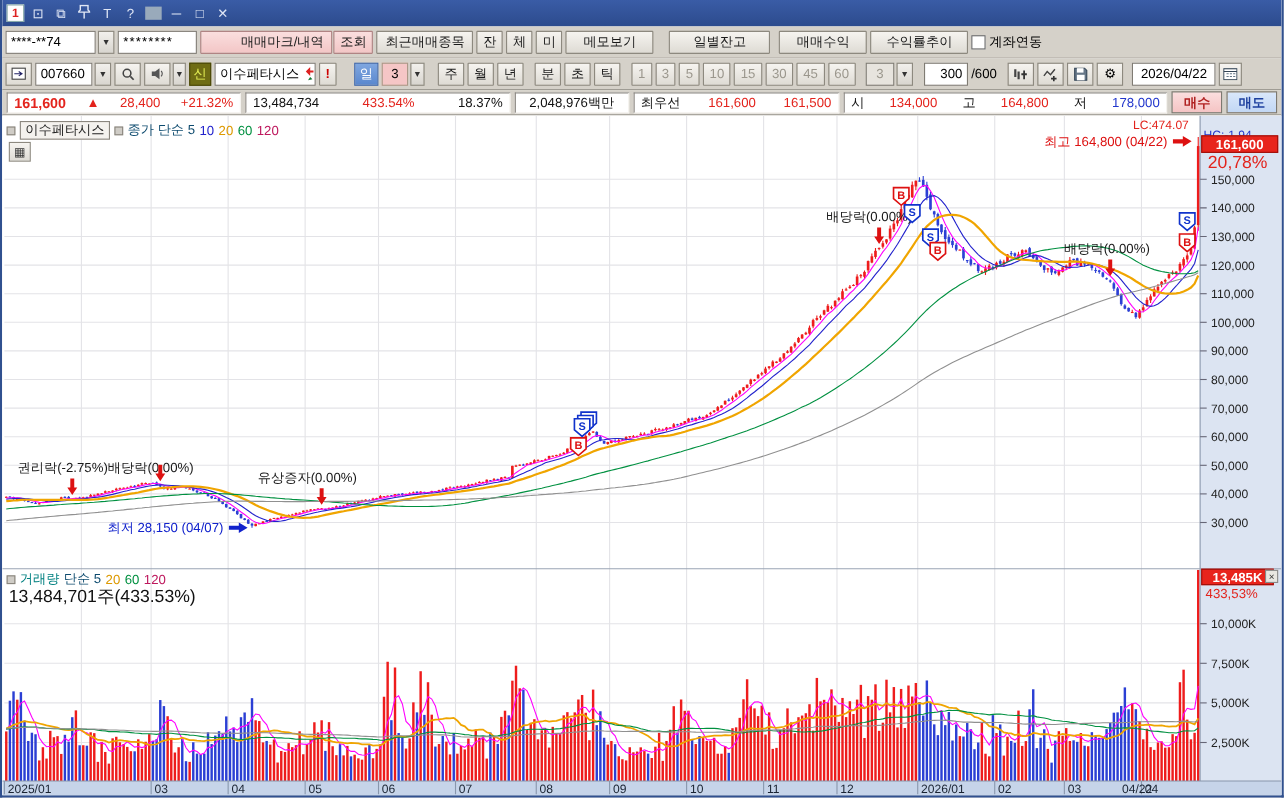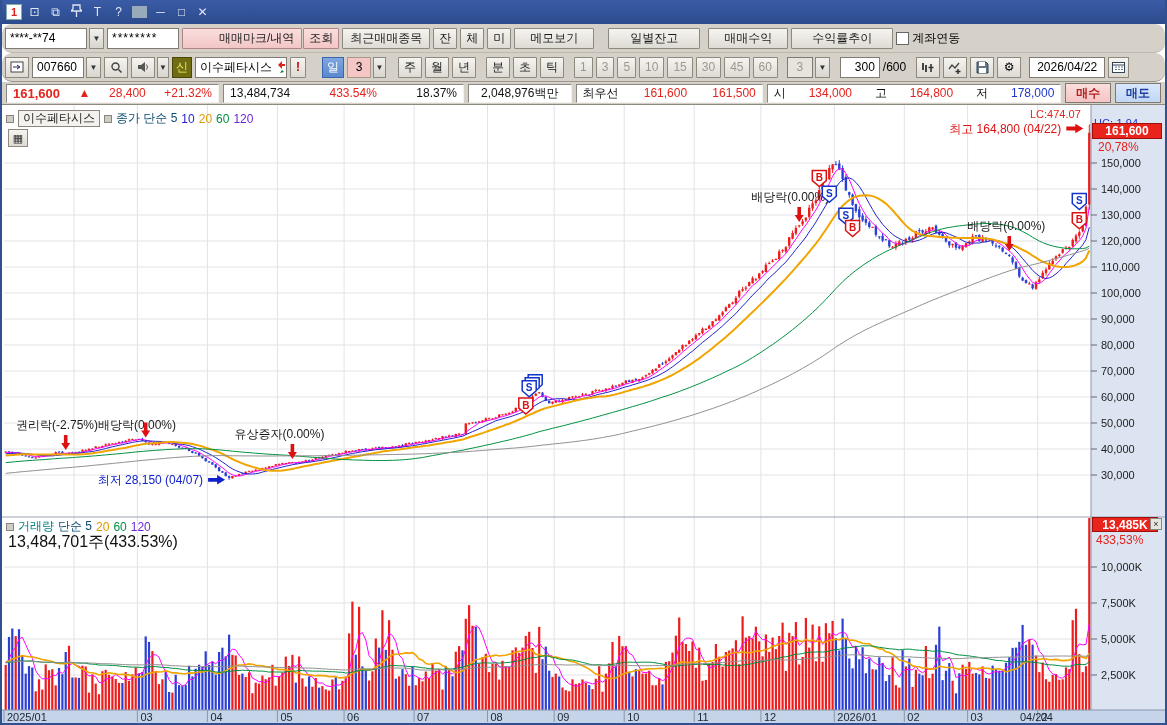--- a/index.html
+++ b/index.html
@@ -10,21 +10,21 @@
   
   .titlebar { position:absolute; left:0; top:0; width:100%; height:24px; background:linear-gradient(#3a5ca6,#2c4b8d);
               color:#fff; display:flex; align-items:center; padding:0 4px; gap:5px; }
   .win-badge { width:16px; height:16px; background:#fff; color:#d22; font-weight:bold; font-size:11px;
                display:flex; align-items:center; justify-content:center; border:1px solid #8aa; }
   .win-title { white-space:nowrap; overflow:hidden; font-size:12px; letter-spacing:-0.3px; flex:1; }
   .win-ctrls { display:flex; gap:6px; align-items:center; color:#dfe6f5; font-size:12px; }
   .win-ctrls span { width:15px; text-align:center; cursor:default; }
   .win-sep { width:1px; height:12px; background:#9ab; }
   
-  .toolbar1, .toolbar2 { position:absolute; left:0; width:100%; background:#d5d1c9; display:flex; align-items:center; gap:3px; padding:0 3px;border-radius:10px; }
+  .toolbar1, .toolbar2 { position:absolute; left:0; width:100%; background:#d5d1c9; display:flex; align-items:center; gap:3px; padding:0 3px; }
   .toolbar1 { top:24px; height:29px; border-bottom:1px solid #bdb9b1; }
   .toolbar2 { top:53px; height:29px; border-bottom:1px solid #9a968e; }
   .btn { height:21px; background:linear-gradient(#f6f4f0,#dedbd4); border:1px solid #8d897f; border-radius:1px;
          display:inline-flex; align-items:center; justify-content:center; padding:0 7px; white-space:nowrap; color:#1a1a1a; }
   .btn.pink { background:linear-gradient(#fadede,#f3c6c6); border-color:#b08484;padding-left:36px; }
   .btn.small { padding:0 5px; }
   .field { height:21px; background:#fff; border:1px solid #7f7b73; display:inline-flex; align-items:center; padding:0 4px; }
   .combo-arrow { width:15px; height:21px; background:linear-gradient(#f2f0ec,#d8d5cf); border:1px solid #8d897f;
                  display:inline-flex; align-items:center; justify-content:center; font-size:8px; color:#333; margin-left:-1px; }
   .tb-gap { width:8px; }
@@ -47,21 +47,21 @@
   .trade-btn { width:46px; height:20px; border:1px solid #7d7971; display:inline-flex; align-items:center; justify-content:center; font-weight:bold; }
   .buy  { background:linear-gradient(#fbdede,#f5c4c4); color:#b02020; }
   .sell { background:linear-gradient(#d9e7fb,#c2d7f4); color:#1c3f9e; }
   
   .chart-wrap { position:absolute; left:0; top:105px; width:1163px; height:618px; background:#fff; }
   #chart { position:absolute; left:0; top:0; width:1163px; height:618px; }
   .overlay { position:absolute; z-index:5; }
   .legend-row { display:flex; align-items:center; gap:4px; font-size:12px; white-space:nowrap; }
   .sq { width:8px; height:8px; background:#cfccc6; border:1px solid #8a867e; display:inline-block; }
   .name-box { border:1px solid #8a867e; background:#f4f2ee; padding:0 4px; height:17px; display:inline-flex; align-items:center; color:#222; }
-  .ma5{color:#0c4a6e;} .ma10{color:#2222cc;} .ma20{color:#dd9900;} .ma60{color:#009040;} .ma120{color:#6d28d9;}
+  .ma5{color:#0c4a6e;} .ma10{color:#2222cc;} .ma20{color:#dd9900;} .ma60{color:#009040;} .ma120{color:#be185d;}
   .teal{color:#008080;}
   .grid-btn { width:20px; height:18px; background:linear-gradient(#f6f4f0,#dedbd4); border:1px solid #8d897f;
               display:flex; align-items:center; justify-content:center; font-size:11px; color:#333; }
   .px-box { position:absolute; background:#e8241c; color:#fff; font-weight:bold; font-size:12px; text-align:center;
             border:1px solid #9d0f0a; z-index:6; line-height:15px; }
   .ax-red { position:absolute; color:#e3231c; font-size:11px; z-index:4; }
   .ax-blu { position:absolute; color:#2236cc; font-size:11px; z-index:3; }
   .close-x { position:absolute; width:12px; height:12px; background:#e8e6e1; border:1px solid #888; color:#333;
              font-size:9px; line-height:10px; text-align:center; z-index:7; }
   svg text { font-family:"Liberation Sans","DejaVu Sans",sans-serif; }
@@ -98,21 +98,21 @@
     <span class="btn pink small" style="margin-left:-2px">조회</span>
     <span class="btn">최근매매종목</span>
     <span class="btn small">잔</span>
     <span class="btn small">체</span>
     <span class="btn small">미</span>
     <span class="btn" style="width:80px">메모보기</span>
     <span class="tb-gap"></span>
     <span class="btn" style="width:92px">일별잔고</span>
     <span class="tb-gap" style="width:2px"></span>
     <span class="btn" style="width:80px">매매수익</span>
-    <span class="btn" style="width:102px">수익률추이</span>
+    <span class="btn" style="width:89px">수익률추이</span>
     <span class="chk"></span>
     <span>계좌연동</span>
   </div>
 
   <div class="toolbar2">
     <span class="icon-btn">
       <svg width="14" height="12" viewBox="0 0 14 12">
           <rect x="1" y="1" width="12" height="10" fill="#fff" stroke="#444"></rect>
           <path d="M3 6h6M7 4l3 2-3 2" stroke="#226" fill="none"></path>
         </svg>
@@ -1393,21 +1393,21 @@
       <span class="ma10">10</span>
       <span class="ma20">20</span>
       <span class="ma60">60</span>
       <span class="ma120">120</span>
     </div>
     <div class="overlay grid-btn" style="left:6px; top:24px">▦</div>
 
     <div class="ax-red" style="left:1028px; top:3px">LC:474.07</div>
     <div class="ax-blu" style="left:1092px; top:12px">HC:-1.94</div>
     <div class="px-box" style="left:1090px; top:18px; width:70px; height:16px">161,600</div>
-    <div class="ax-red" style="left:1096px; top:35px; font-size:12px">20,78%</div>
+    <div class="ax-red" style="left:1096px; top:35px; font-size:16px">20,78%</div>
 
     <div class="overlay legend-row" style="left:4px; top:413px">
       <span class="sq"></span>
       <span class="teal">거래량</span>
       <span class="ma5">단순 5</span>
       <span class="ma20">20</span>
       <span class="ma60">60</span>
       <span class="ma120">120</span>
     </div>
     <div class="overlay" style="left:6px; top:427px; color:#111; font-size:16px">13,484,701주(433.53%)</div>

